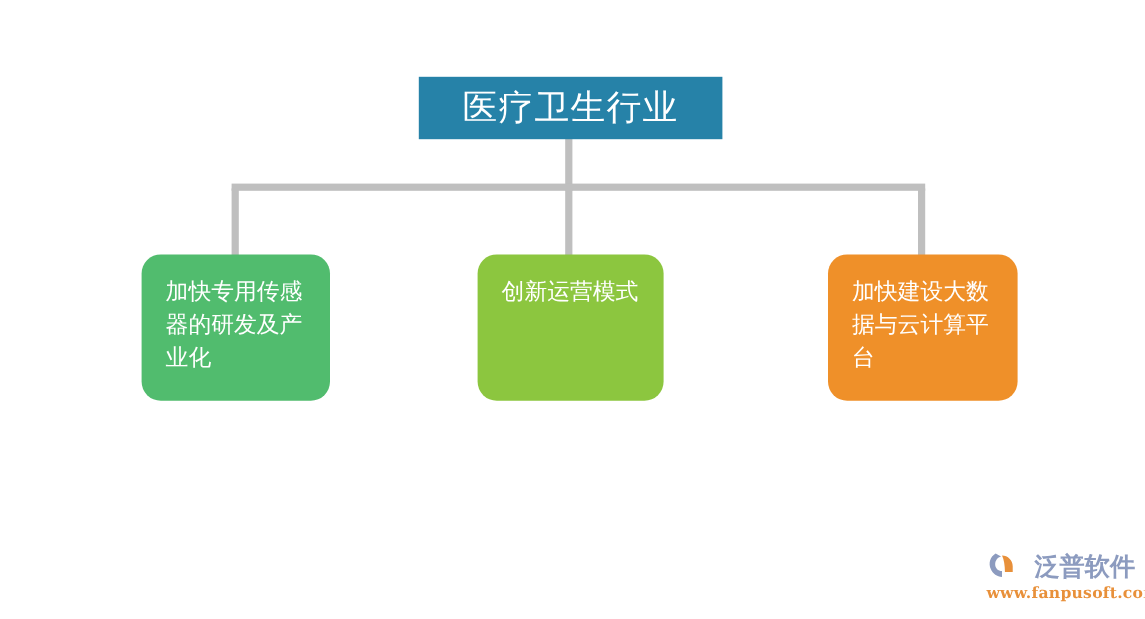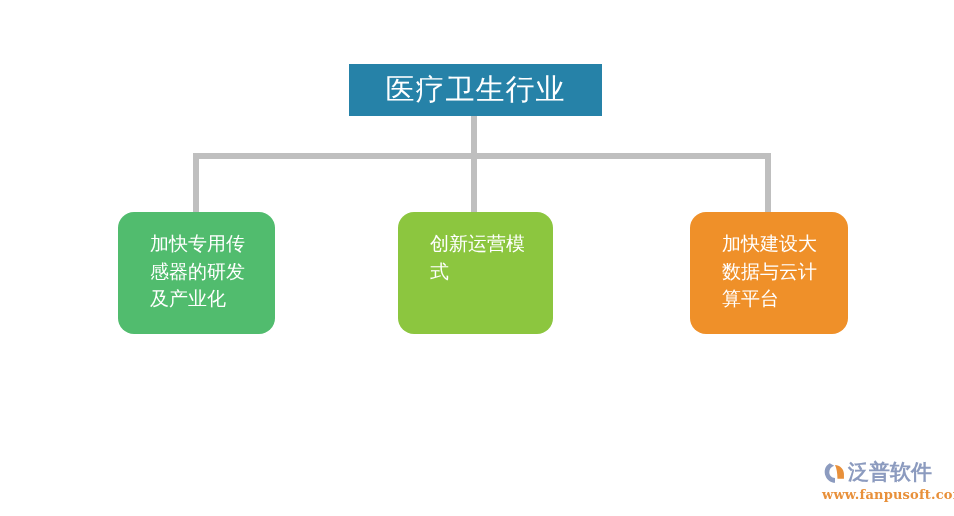--- a/index.html
+++ b/index.html
@@ -69,21 +69,21 @@
   
   .node-child {
     position: absolute;
     top: 212px;
     height: 122px;
     border-radius: 16px;
     box-sizing: border-box;
     display: flex;
     align-items: flex-start;
     justify-content: flex-start;
-    padding: 18px 14px 14px 32px;
+    padding: 18px 14px 14px 20px;
   }
   .node-child .node-text {
     color: #ffffff;
     font-size: 19px;
     line-height: 1.45;
     text-align: left;
   }
   .node-child-left   { left: 118px; width: 157px; background: #51bc6e; }
   .node-child-center { left: 398px; width: 155px; background: #8cc63f; }
   .node-child-right  { left: 690px; width: 158px; background: #ef9029; }
@@ -100,22 +100,22 @@
     top: 452px;
     width: 126px;
     height: 56px;
     display: flex;
     flex-direction: column;
     align-items: flex-start;
     justify-content: center;
   }
   .wm-row {
     display: flex;
-    align-items: flex-end;
-    gap: 0;
+    align-items: flex-start;
+    gap: 14px;
   }
   .wm-mark {
     width: 26px;
     height: 26px;
     flex: 0 0 auto;
   }
   .wm-name {
     color: #8c9bbf;
     font-size: 21px;
     font-weight: bold;

